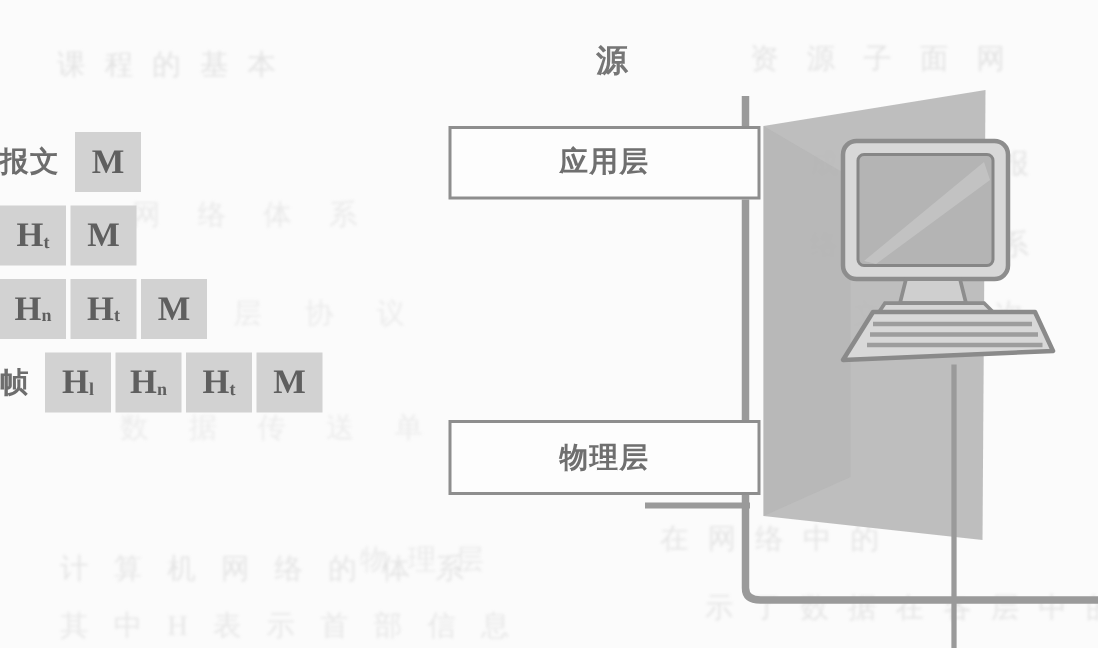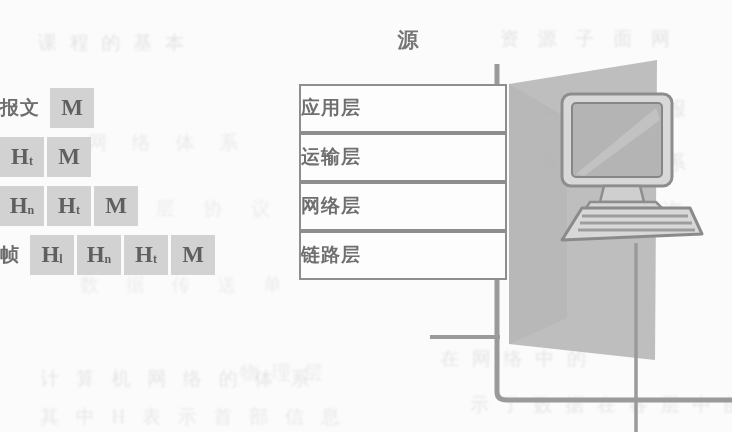--- a/index.html
+++ b/index.html
@@ -69,21 +69,21 @@
   .layer {
     position: absolute;
     left: 0;
     width: 208px;
     height: 48.8px;
     box-sizing: border-box;
     border: 2px solid #8e8e8e;
     background: #fdfdfd;
     display: flex;
     align-items: center;
-    justify-content: flex-start;
+    justify-content: center;
     font-family: "DejaVu Sans", sans-serif;
     font-size: 19px;
     color: #6f6f6f;
     font-weight: 600;
     letter-spacing: 1px;
     filter: blur(.25px);
   }
   .layer.l0 { top: 0px;    }
   .layer.l1 { top: 49px;   }
   .layer.l2 { top: 98px;   }
@@ -205,28 +205,22 @@
 
     <line x1="430" y1="337" x2="500" y2="337" stroke="#9a9a9a" stroke-width="4"></line>
 
     <line x1="636" y1="243" x2="636" y2="432" stroke="#9a9a9a" stroke-width="3.5"></line>
   </svg>
 
   <div class="stack">
     <div class="layer l0">
       <span>应用层</span>
     </div>
-    <div class="layer l1">
-      <span>运输层</span>
-    </div>
-    <div class="layer l2">
-      <span>网络层</span>
-    </div>
-    <div class="layer l3">
-      <span>链路层</span>
+    <div class="layer l4">
+      <span>物理层</span>
     </div>
   </div>
 
   <svg class="computer" viewBox="0 0 180 160" width="180" height="160">
 
     <rect x="22" y="4" width="110" height="92" rx="9" ry="9" fill="#d8d8d8" stroke="#8d8d8d" stroke-width="3"></rect>
 
     <rect x="32" y="13" width="90" height="74" rx="4" ry="4" fill="#b4b4b4" stroke="#868686" stroke-width="2"></rect>
 
     <polygon points="36,84 116,18 120,30 44,86" fill="#c6c6c6" opacity="0.8"></polygon>

